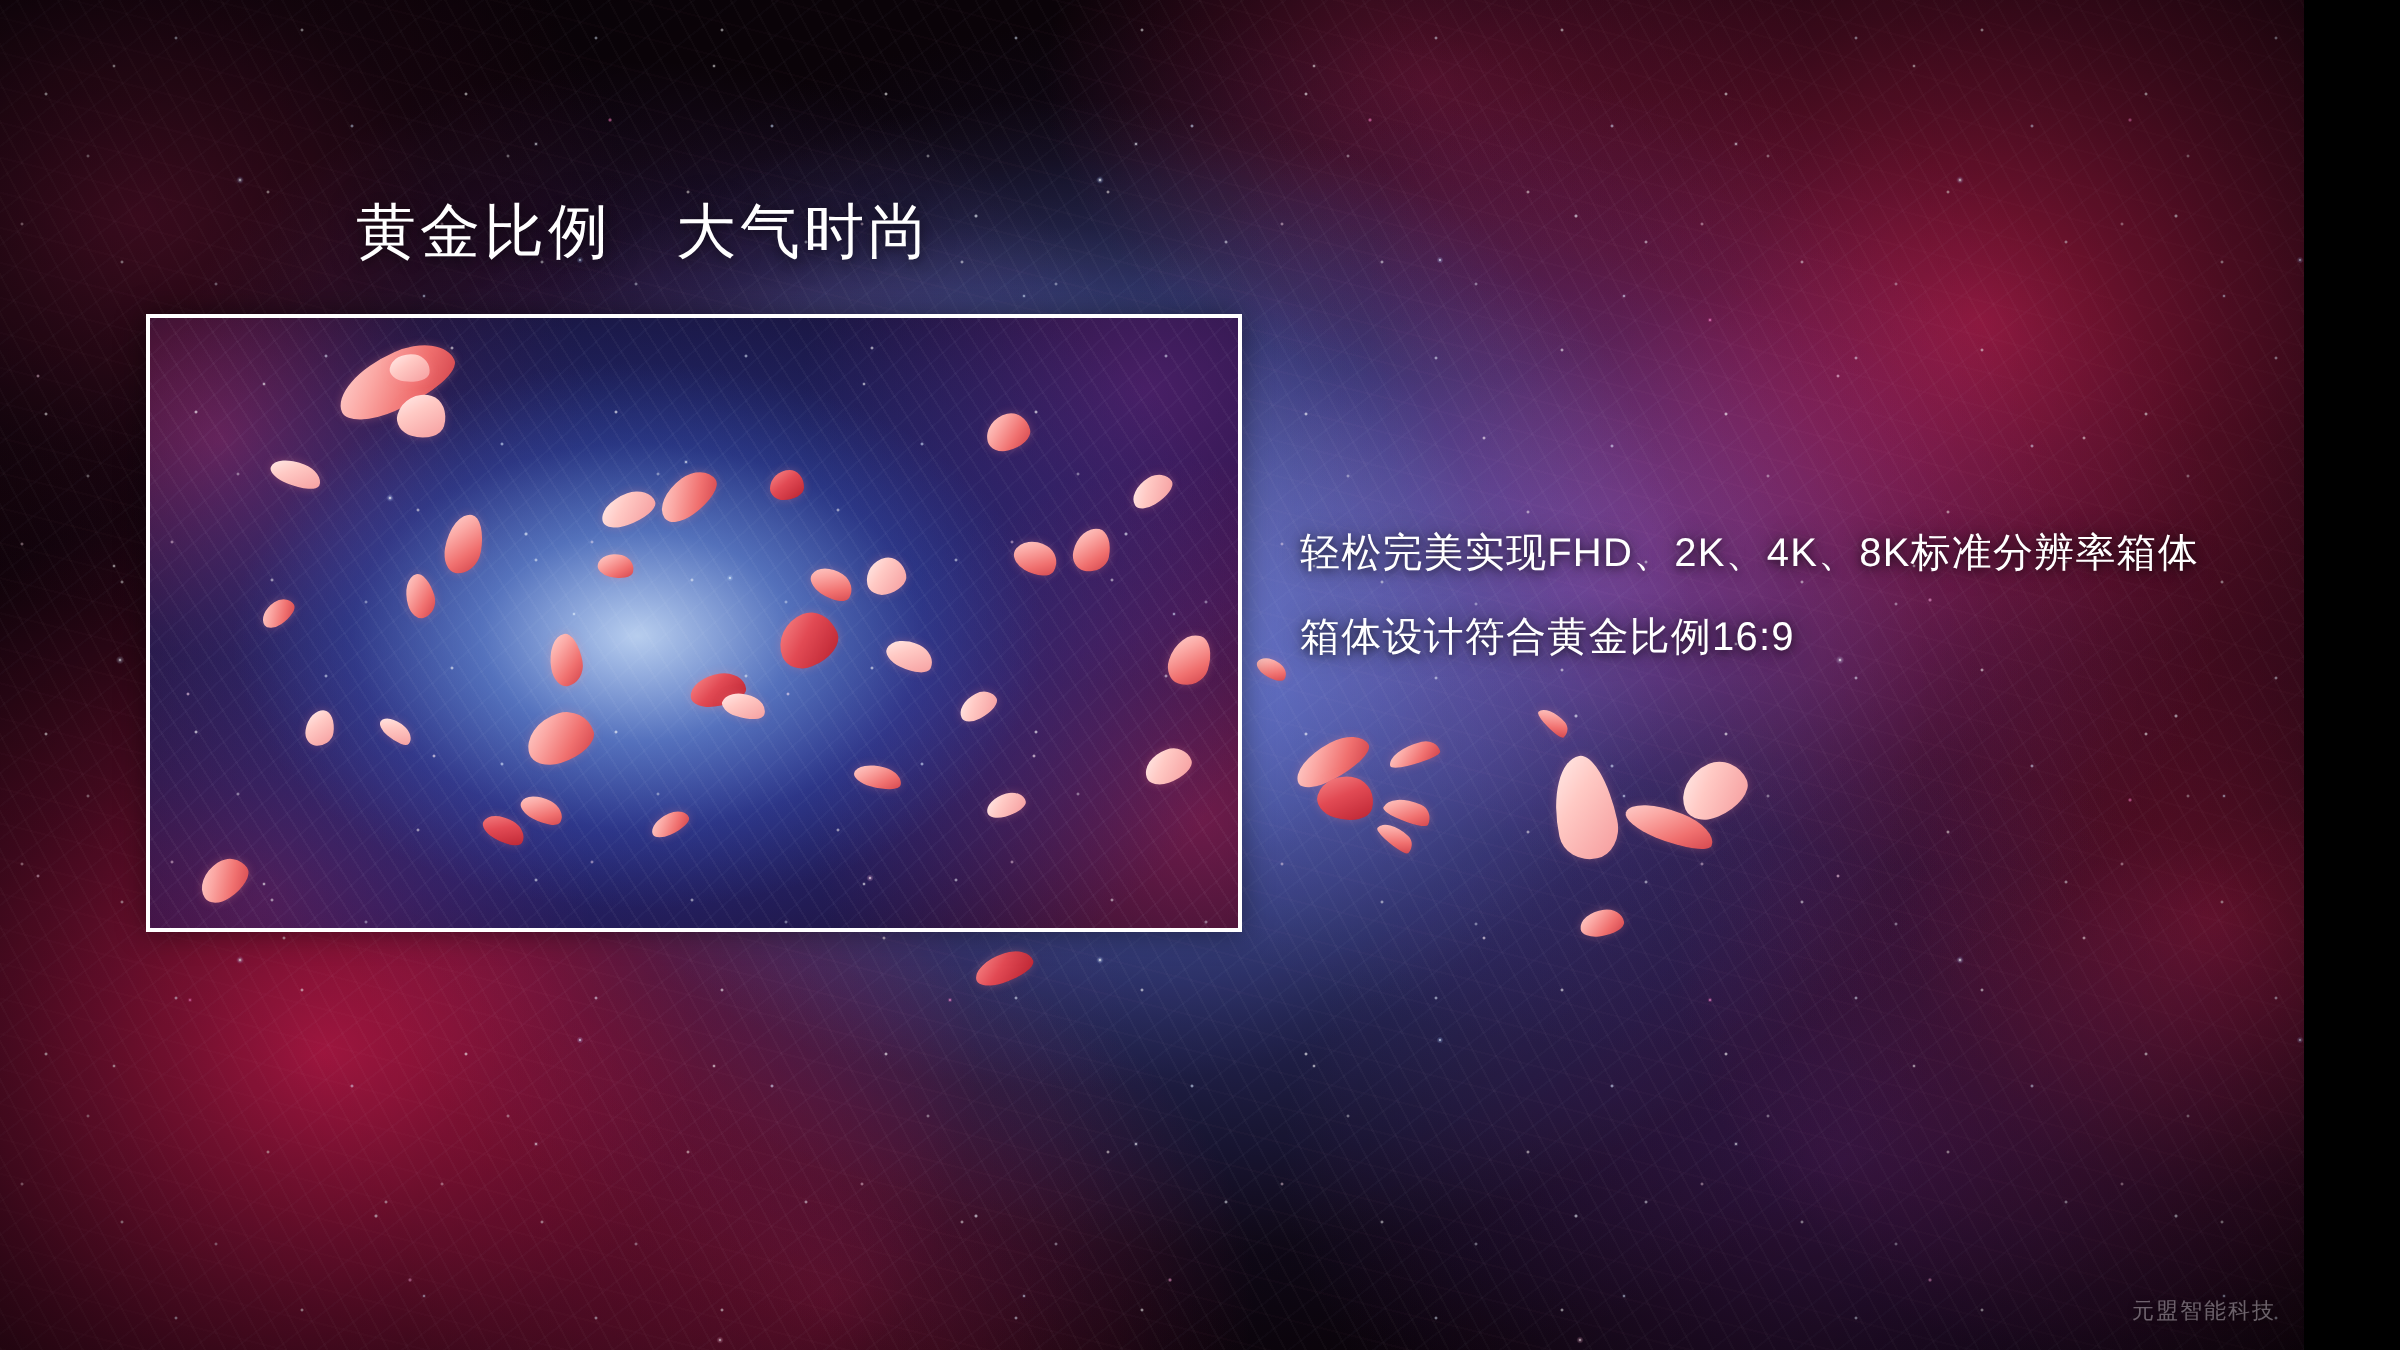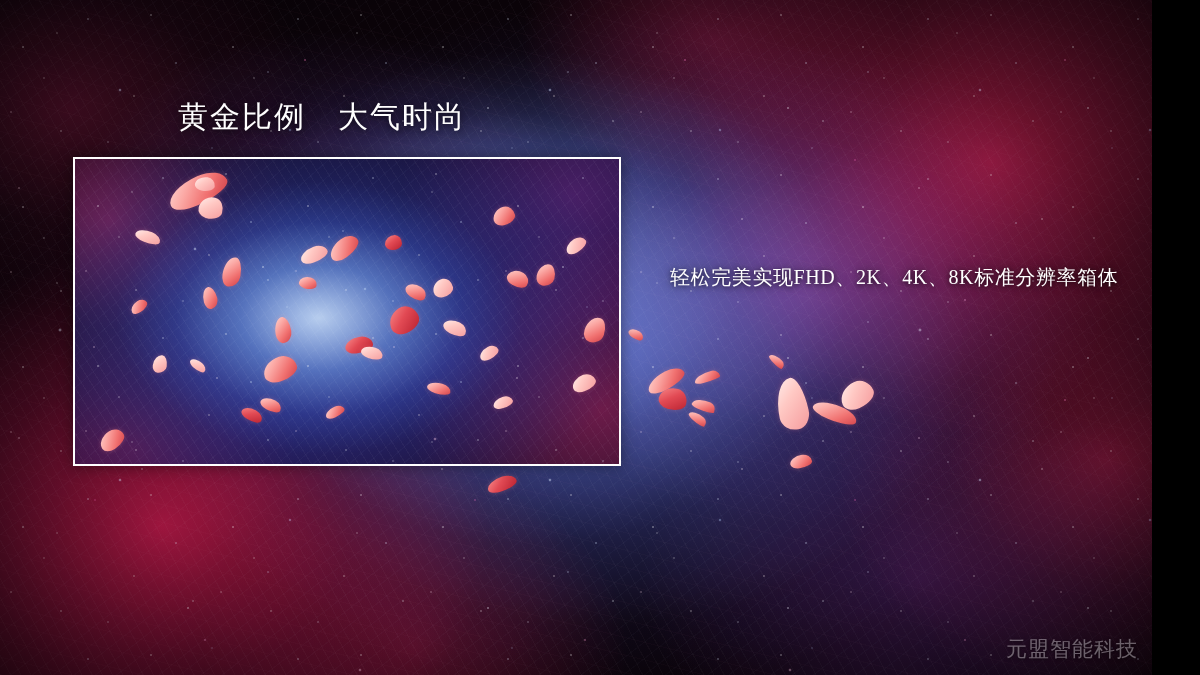--- a/index.html
+++ b/index.html
@@ -177,40 +177,39 @@
     inset: 0;
     background:
       repeating-linear-gradient(58deg, rgba(255,255,255,0.035) 0px, rgba(255,255,255,0.035) 1px, rgba(0,0,0,0) 1px, rgba(0,0,0,0) 8px),
       repeating-linear-gradient(-42deg, rgba(190,220,255,0.026) 0px, rgba(190,220,255,0.026) 1px, rgba(0,0,0,0) 1px, rgba(0,0,0,0) 12px);
     mix-blend-mode: screen;
   }
 
   
   .body-copy {
     position: absolute;
-    left: 670px;
+    left: 650px;
     top: 256px;
     width: 520px;
-    font-family: Liberation Serif, serif;
   }
   .copy-line {
     color: #ffffff;
     font-size: 20px;
     line-height: 42px;
     letter-spacing: 0.6px;
     white-space: nowrap;
     text-shadow: 0 1px 5px rgba(0,0,0,0.70), 0 0 14px rgba(0,0,0,0.45);
   }
 
   
   .watermark {
     position: absolute;
     right: 14px;
     bottom: 12px;
-    font-size: 21px;
+    font-size: 11px;
     letter-spacing: 1px;
     color: rgba(230,225,230,0.42);
     text-shadow: 0 1px 3px rgba(0,0,0,0.5);
   }
 </style>
 </head>
 <body>
 
 <div id="slide">
 
@@ -280,17 +279,18 @@
       <div class="petal" style="left:250px;top:248px;width:20px;height:10px;transform:rotate(-24deg);"></div>
       <div class="petal deep" style="left:166px;top:250px;width:22px;height:12px;transform:rotate(30deg);"></div>
       <div class="petal pale" style="left:418px;top:238px;width:20px;height:11px;transform:rotate(-16deg);"></div>
       <div class="petal" style="left:24px;top:272px;width:26px;height:18px;transform:rotate(-34deg);"></div>
       <div class="petal pale" style="left:78px;top:196px;width:14px;height:18px;transform:rotate(8deg);"></div>
     </div>
   </div>
 
   <div class="body-copy">
     <div class="copy-line">轻松完美实现FHD、2K、4K、8K标准分辨率箱体</div>
+    <div class="copy-line">箱体设计符合黄金比例16:9</div>
   </div>
 
   <div class="watermark">元盟智能科技</div>
 
 </div>
 
 </body></html>

